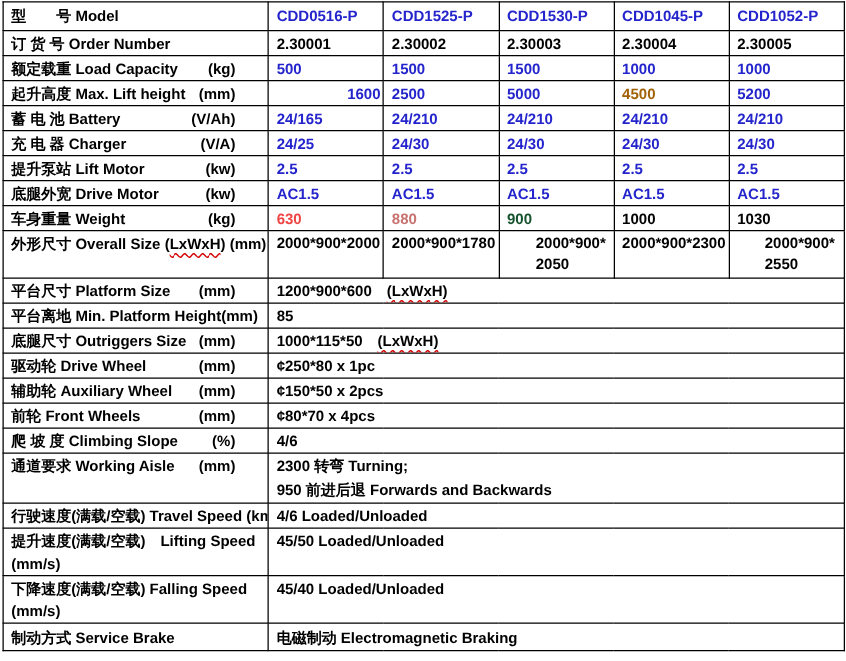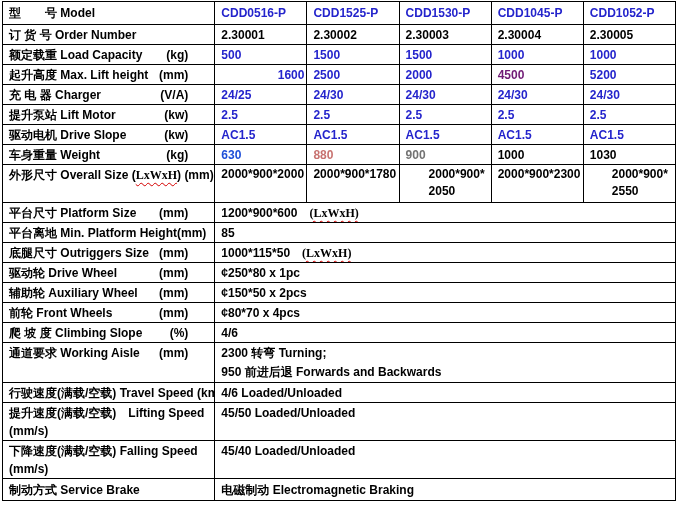--- a/index.html
+++ b/index.html
@@ -31,21 +31,20 @@
   .vc{white-space:nowrap;}
   .vc-wrap{white-space:normal;word-break:break-all;vertical-align:top;padding-top:1px;line-height:17px;}
   td.top{vertical-align:top;padding-top:1px;}
   .two-line div{white-space:nowrap;line-height:18px;}
   .sq{
     text-decoration-line:underline;
     text-decoration-style:wavy;
     text-decoration-color:var(--sqc,#d40000);
     text-decoration-thickness:1px;
     text-underline-offset:3px;
-    font-family:Liberation Serif, serif;
   }
   .aisle div{line-height:19px;white-space:nowrap;}
 </style>
 </head>
 <body>
 
 <table>
   <colgroup>
       <col class="c-label">
       <col class="c-val">
@@ -100,25 +99,38 @@
 
   <tr>
     <td class="lc">
           <div class="lw">
             <span class="lab">起升高度 Max. Lift height</span>
             <span class="unit">(mm)</span>
           </div>
         </td>
     <td class="vc" style="color: rgb(36, 36, 204); text-align: right;">1600</td>
     <td class="vc" style="color: rgb(36, 36, 204);">2500</td>
-    <td class="vc" style="color: rgb(36, 36, 204);">2000</td>
-    <td class="vc" style="color: #701a75;">4500</td>
+    <td class="vc" style="color: rgb(36, 36, 204);">5000</td>
+    <td class="vc" style="color: #a16207;">4500</td>
     <td class="vc" style="color: rgb(36, 36, 204);">5200</td>
   </tr>
 
+  <tr>
+    <td class="lc">
+          <div class="lw">
+            <span class="lab">蓄 电 池 Battery</span>
+            <span class="unit">(V/Ah)</span>
+          </div>
+        </td>
+    <td class="vc" style="color: rgb(36, 36, 204);">24/165</td>
+    <td class="vc" style="color: rgb(36, 36, 204);">24/210</td>
+    <td class="vc" style="color: rgb(36, 36, 204);">24/210</td>
+    <td class="vc" style="color: rgb(36, 36, 204);">24/210</td>
+    <td class="vc" style="color: rgb(36, 36, 204);">24/210</td>
+  </tr>
 
   <tr>
     <td class="lc">
           <div class="lw">
             <span class="lab">充 电 器 Charger</span>
             <span class="unit">(V/A)</span>
           </div>
         </td>
     <td class="vc" style="color: rgb(36, 36, 204);">24/25</td>
     <td class="vc" style="color: rgb(36, 36, 204);">24/30</td>
@@ -137,42 +149,42 @@
     <td class="vc" style="color: rgb(36, 36, 204);">2.5</td>
     <td class="vc" style="color: rgb(36, 36, 204);">2.5</td>
     <td class="vc" style="color: rgb(36, 36, 204);">2.5</td>
     <td class="vc" style="color: rgb(36, 36, 204);">2.5</td>
     <td class="vc" style="color: rgb(36, 36, 204);">2.5</td>
   </tr>
 
   <tr>
     <td class="lc">
           <div class="lw">
-            <span class="lab">驱动电机 Drive Slope</span>
+            <span class="lab">底腿外宽 Drive Motor</span>
             <span class="unit">(kw)</span>
           </div>
         </td>
     <td class="vc" style="color: rgb(36, 36, 204);">AC1.5</td>
     <td class="vc" style="color: rgb(36, 36, 204);">AC1.5</td>
     <td class="vc" style="color: rgb(36, 36, 204);">AC1.5</td>
     <td class="vc" style="color: rgb(36, 36, 204);">AC1.5</td>
     <td class="vc" style="color: rgb(36, 36, 204);">AC1.5</td>
   </tr>
 
 
   <tr>
     <td class="lc">
           <div class="lw">
             <span class="lab">车身重量 Weight</span>
             <span class="unit">(kg)</span>
           </div>
         </td>
-    <td class="vc" style="color: #1d4ed8;">630</td>
+    <td class="vc" style="color: #ef4444;">630</td>
     <td class="vc" style="color: rgb(200, 114, 112);">880</td>
-    <td class="vc" style="color: #737373;">900</td>
+    <td class="vc" style="color: #14532d;">900</td>
     <td class="vc" style="color: rgb(0, 0, 0);">1000</td>
     <td class="vc" style="color: rgb(0, 0, 0);">1030</td>
   </tr>
 
   <tr class="r-tall">
     <td class="lc top">
           <div class="lw">
             <span class="lab"><span>外形尺寸 Overall Size (</span><span class="sq">LxWxH</span><span>) (mm)</span></span>
           </div>
         </td>

